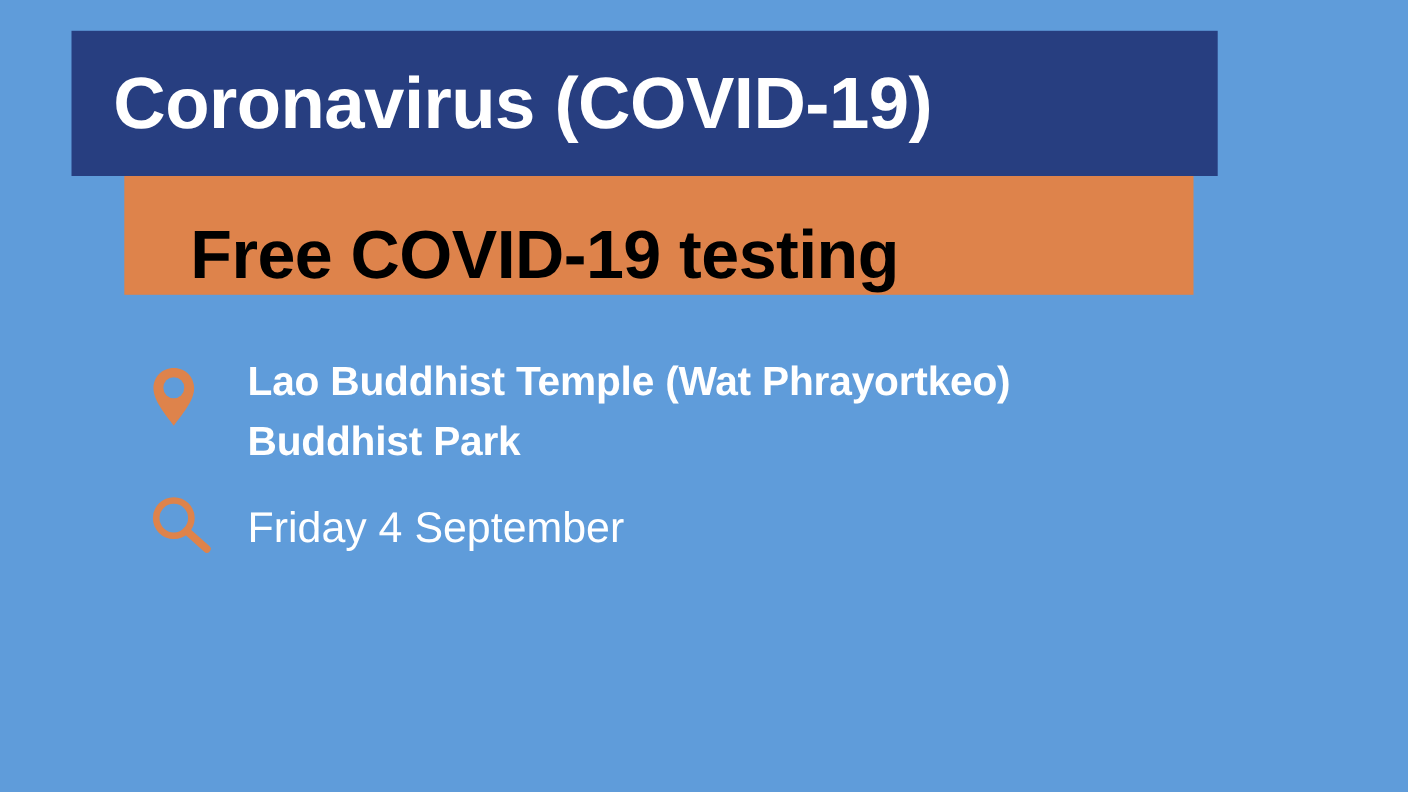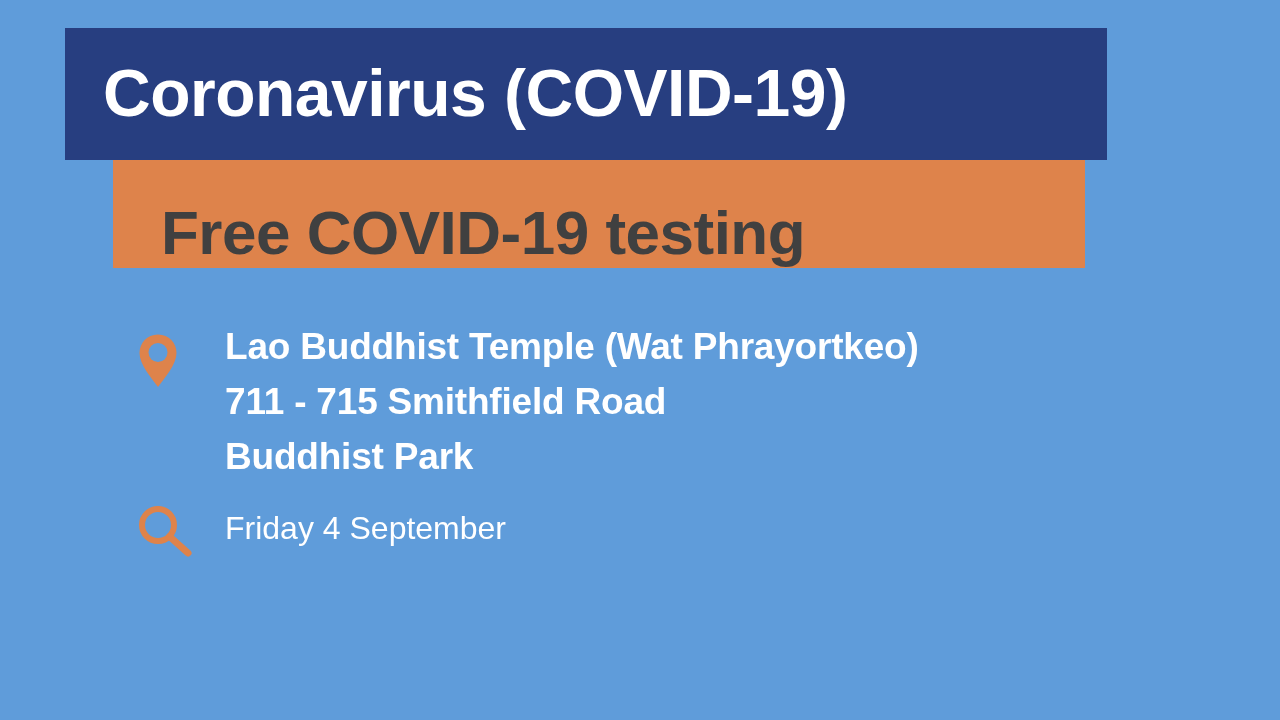--- a/index.html
+++ b/index.html
@@ -49,23 +49,23 @@
     color: #ffffff;
     font-size: 66px;
     font-weight: bold;
     letter-spacing: -0.5px;
     line-height: 1.05;
     white-space: nowrap;
   }
 
   .band-orange-text {
     position: absolute;
-    left: 48px;
+    left: 60px;
     top: 140px;
-    color: #404040;
+    color: #000000;
     font-size: 62px;
     font-weight: bold;
     letter-spacing: -0.5px;
     line-height: 1.05;
     white-space: nowrap;
   }
 
   
   .details {
     position: absolute;
@@ -97,21 +97,21 @@
 
   .address-block {
     font-size: 37px;
     font-weight: bold;
     line-height: 1.48;
     letter-spacing: -0.2px;
     white-space: nowrap;
   }
 
   .when-block {
-    font-size: 32px;
+    font-size: 39px;
     font-weight: normal;
     line-height: 1.95;
     letter-spacing: 0px;
     white-space: nowrap;
   }
 
   .row-location {
     margin-top: 0;
   }
 
@@ -150,21 +150,20 @@
       <div class="icon-cell">
         <span class="icon-pin">
           <svg width="42" height="58" viewBox="0 0 42 58" aria-hidden="true">
             <path d="M21 2.5 C10.0 2.5 2.5 11.0 2.5 21.0 C2.5 32.5 14.0 45.5 21 55.0 C28.0 45.5 39.5 32.5 39.5 21.0 C39.5 11.0 32.0 2.5 21 2.5 Z" fill="#de834b"></path>
             <circle cx="21" cy="20.5" r="9.5" fill="#5f9cda"></circle>
           </svg>
         </span>
       </div>
       <div class="text-cell address-block">
         <div>Lao Buddhist Temple (Wat Phrayortkeo)</div>
-        <div>711 - 715 Smithfield Road</div>
         <div>Buddhist Park</div>
       </div>
     </div>
 
     <div class="detail-row row-when">
       <div class="icon-cell">
         <span class="icon-search">
           <svg width="56" height="54" viewBox="0 0 56 54" aria-hidden="true">
             <circle cx="21" cy="21" r="16" fill="none" stroke="#de834b" stroke-width="6"></circle>
             <line x1="32.5" y1="32.5" x2="51" y2="49" stroke="#de834b" stroke-width="7" stroke-linecap="round"></line>

